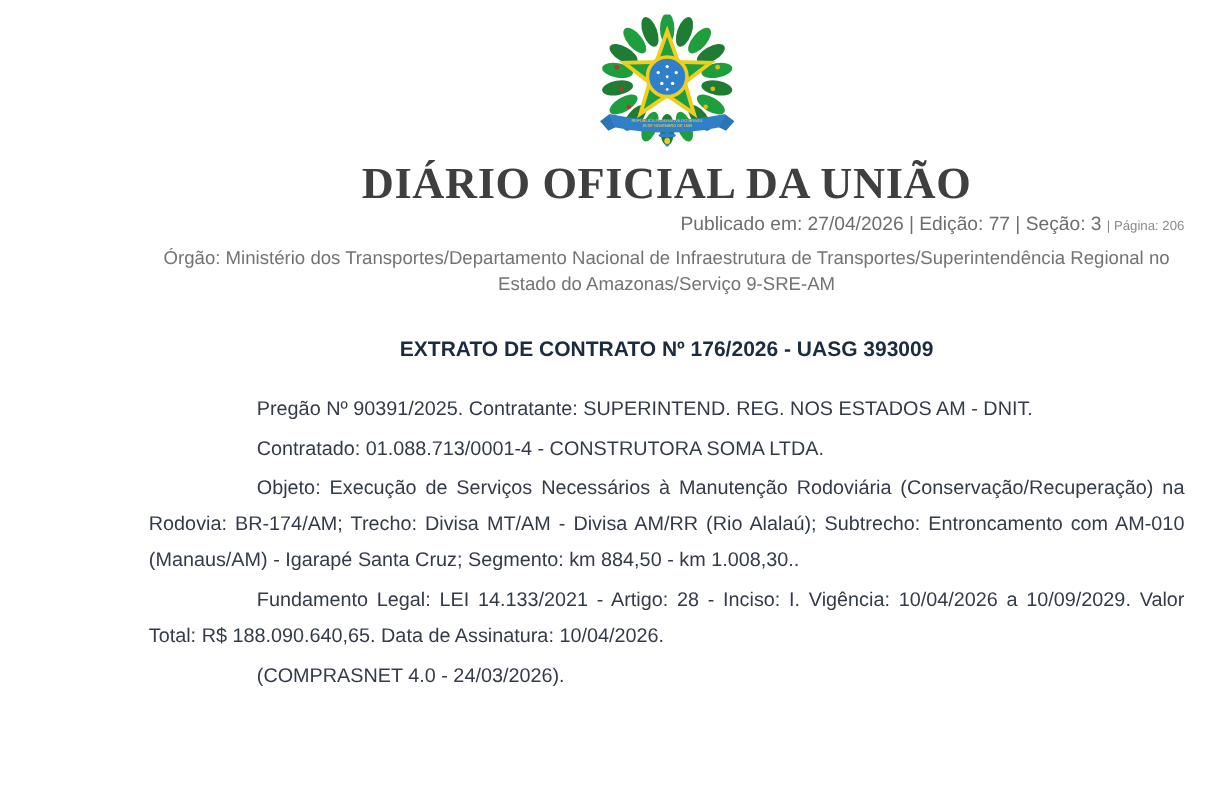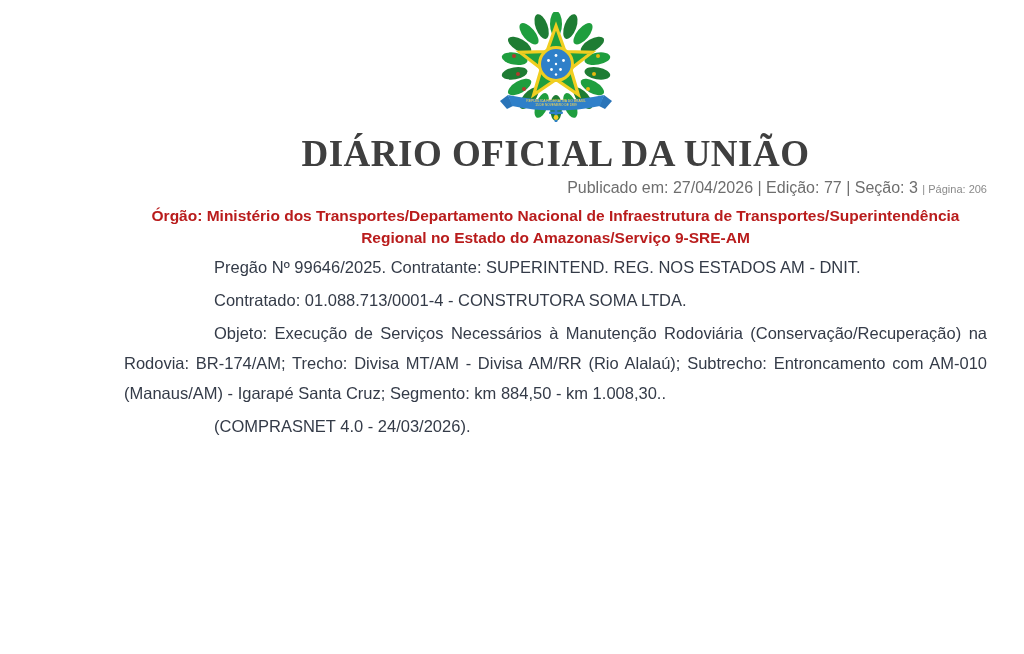--- a/index.html
+++ b/index.html
@@ -32,22 +32,22 @@
     color:#6e6e6e;
     margin:2px 0 8px 0;
     text-align:right;
   }
   .pub-line .pub-small{
     font-size:11px;
     color:#8a8a8a;
   }
   .organ-line{
     font-size:15.5px;
-    font-weight:bold;
-    color:#b91c1c;
+    font-weight:normal;
+    color:#737373;
     line-height:22px;
     max-width:870px;
     margin:0 auto;
   }
   .article-heading{
     font-size:17.5px;
     font-weight:bold;
     color:#1c2c3e;
     text-align:center;
     margin:32px 0 24px 0;
@@ -132,20 +132,22 @@
     <div class="pub-line">
       <span>Publicado em: 27/04/2026 | Edição: 77 | Seção: 3</span>
       <span class="pub-small">| Página: 206</span>
     </div>
 
     <div class="organ-line">Órgão: Ministério dos Transportes/Departamento Nacional de Infraestrutura de Transportes/Superintendência Regional no Estado do Amazonas/Serviço 9-SRE-AM</div>
 
   </div>
 
   <div class="article">
+    <h2 class="article-heading">EXTRATO DE CONTRATO Nº 176/2026 - UASG 393009</h2>
 
-    <p>Pregão Nº 99646/2025. Contratante: SUPERINTEND. REG. NOS ESTADOS AM - DNIT.</p>
+    <p>Pregão Nº 90391/2025. Contratante: SUPERINTEND. REG. NOS ESTADOS AM - DNIT.</p>
     <p>Contratado: 01.088.713/0001-4 - CONSTRUTORA SOMA LTDA.</p>
     <p>Objeto: Execução de Serviços Necessários à Manutenção Rodoviária (Conservação/Recuperação) na Rodovia: BR-174/AM; Trecho: Divisa MT/AM - Divisa AM/RR (Rio Alalaú); Subtrecho: Entroncamento com AM-010 (Manaus/AM) - Igarapé Santa Cruz; Segmento: km 884,50 - km 1.008,30..</p>
+    <p>Fundamento Legal: LEI 14.133/2021 - Artigo: 28 - Inciso: I. Vigência: 10/04/2026 a 10/09/2029. Valor Total: R$ 188.090.640,65. Data de Assinatura: 10/04/2026.</p>
     <p>(COMPRASNET 4.0 - 24/03/2026).</p>
   </div>
 
 </div>
 
 </body></html>

